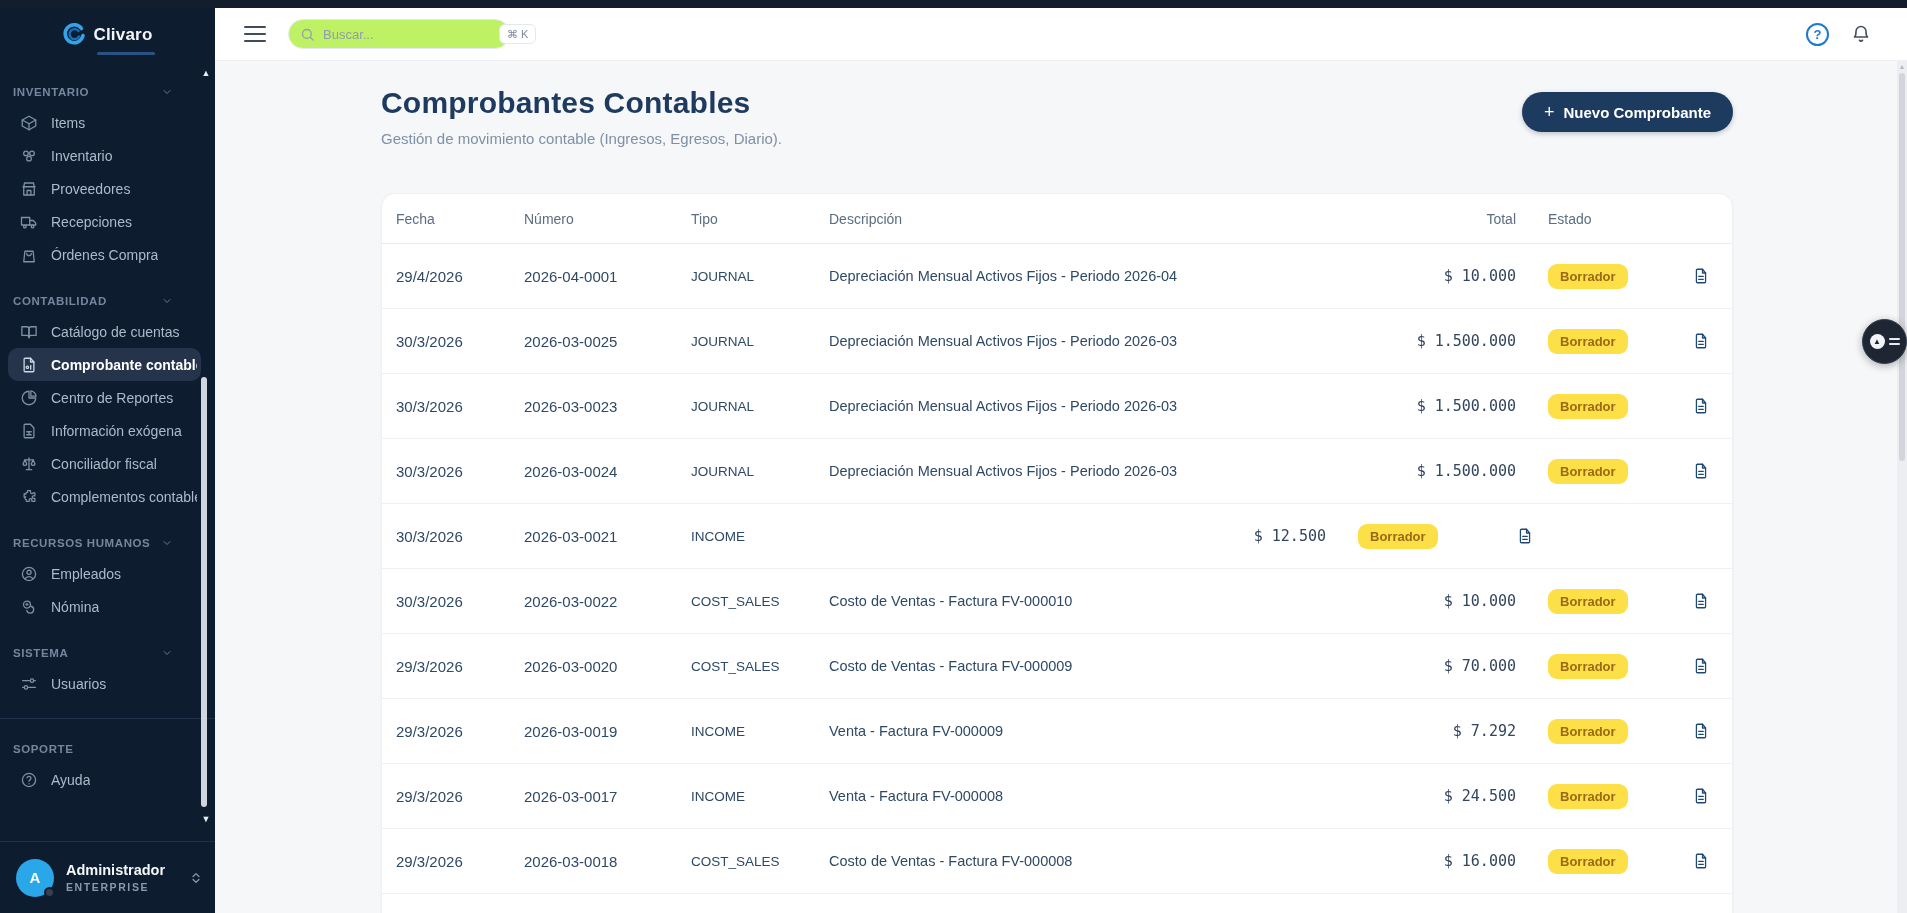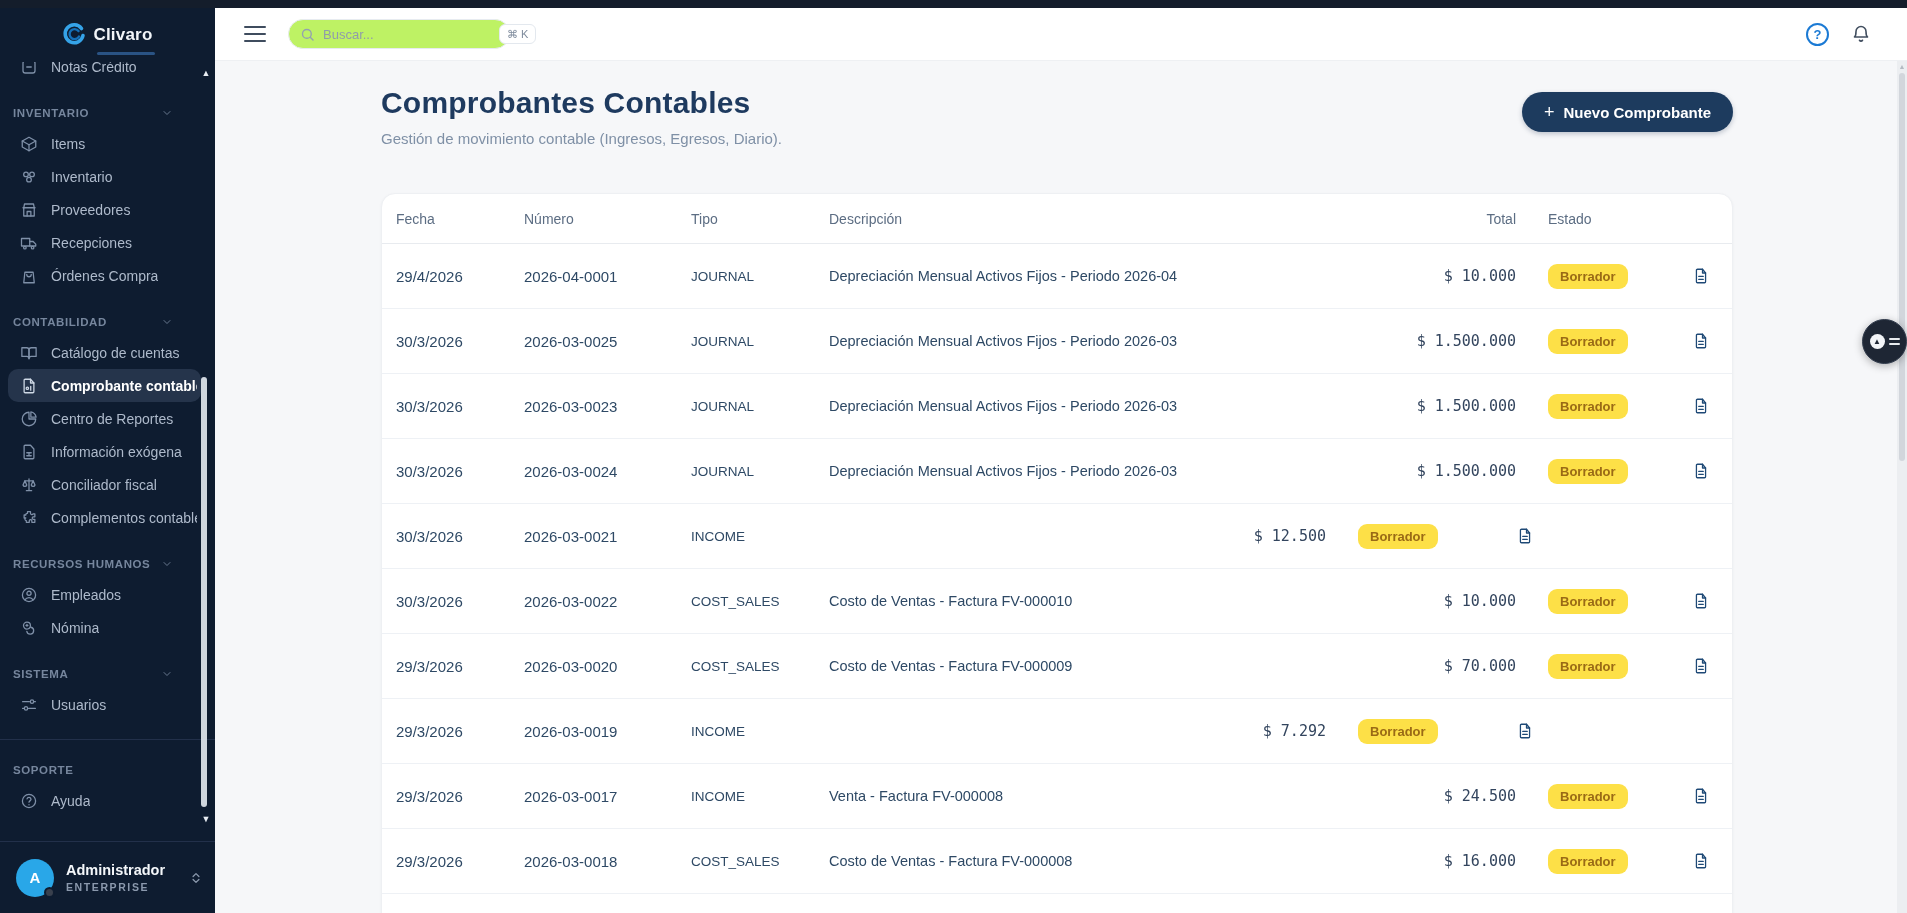--- a/index.html
+++ b/index.html
@@ -105,29 +105,20 @@
         <svg viewBox="0 0 24 24" fill="none">
             <path d="M19.5 6.5A9 9 0 1 0 21 13.5" stroke="#35a3e8" stroke-width="3.6" stroke-linecap="round"></path>
             <path d="M16.5 9a5 5 0 1 0 .5 5.5" stroke="#1470b8" stroke-width="2.4" stroke-linecap="round"></path>
           </svg>
       </span>
       <span class="logo-name">Clivaro</span>
     </div>
     <div class="logo-tag"></div>
 
     <nav class="nav" id="sidebar-nav">
-        <div class="nav-item cut">
-          <span class="ico">
-            <svg viewBox="0 0 24 24" fill="none" stroke="currentColor" stroke-width="1.7" stroke-linecap="round" stroke-linejoin="round">
-              <rect x="4" y="4" width="16" height="16" rx="3"></rect>
-              <path d="M9 12h6"></path>
-            </svg>
-          </span>
-          <span class="lbl">Notas Crédito</span>
-        </div>
         <div class="sec-head">
           <span>INVENTARIO</span>
           <span class="chev"><svg viewBox="0 0 24 24" fill="none" stroke="currentColor" stroke-width="1.7" stroke-linecap="round" stroke-linejoin="round">
               <path d="m6 9 6 6 6-6"></path>
             </svg></span>
         </div>
         <div class="nav-item">
           <span class="ico">
             <svg viewBox="0 0 24 24" fill="none" stroke="currentColor" stroke-width="1.7" stroke-linecap="round" stroke-linejoin="round">
               <path d="M21 8 12 3 3 8v8l9 5 9-5V8z"></path>
@@ -461,20 +452,21 @@
               <div class="td-icon"><svg viewBox="0 0 24 24" fill="none" stroke="currentColor" stroke-width="1.7" stroke-linecap="round" stroke-linejoin="round">
                   <path d="M14 3H7.3A1.4 1.4 0 0 0 5.9 4.4v15.2A1.4 1.4 0 0 0 7.3 21h9.4a1.4 1.4 0 0 0 1.4-1.4V8L14 3z"></path>
                   <path d="M14 3v5h4.1"></path>
                   <path d="M9 12.5h6M9 16.5h6"></path>
                 </svg></div>
             </div>
             <div class="grid-row trow">
               <div class="td-fecha">29/3/2026</div>
               <div class="td-num">2026-03-0019</div>
               <div class="td-tipo">INCOME</div>
+              <div class="td-desc">Venta - Factura FV-000009</div>
               <div class="td-total">$ 7.292</div>
               <div class="td-estado"><span class="badge">Borrador</span></div>
               <div class="td-icon"><svg viewBox="0 0 24 24" fill="none" stroke="currentColor" stroke-width="1.7" stroke-linecap="round" stroke-linejoin="round">
                   <path d="M14 3H7.3A1.4 1.4 0 0 0 5.9 4.4v15.2A1.4 1.4 0 0 0 7.3 21h9.4a1.4 1.4 0 0 0 1.4-1.4V8L14 3z"></path>
                   <path d="M14 3v5h4.1"></path>
                   <path d="M9 12.5h6M9 16.5h6"></path>
                 </svg></div>
             </div>
             <div class="grid-row trow">
               <div class="td-fecha">29/3/2026</div>

